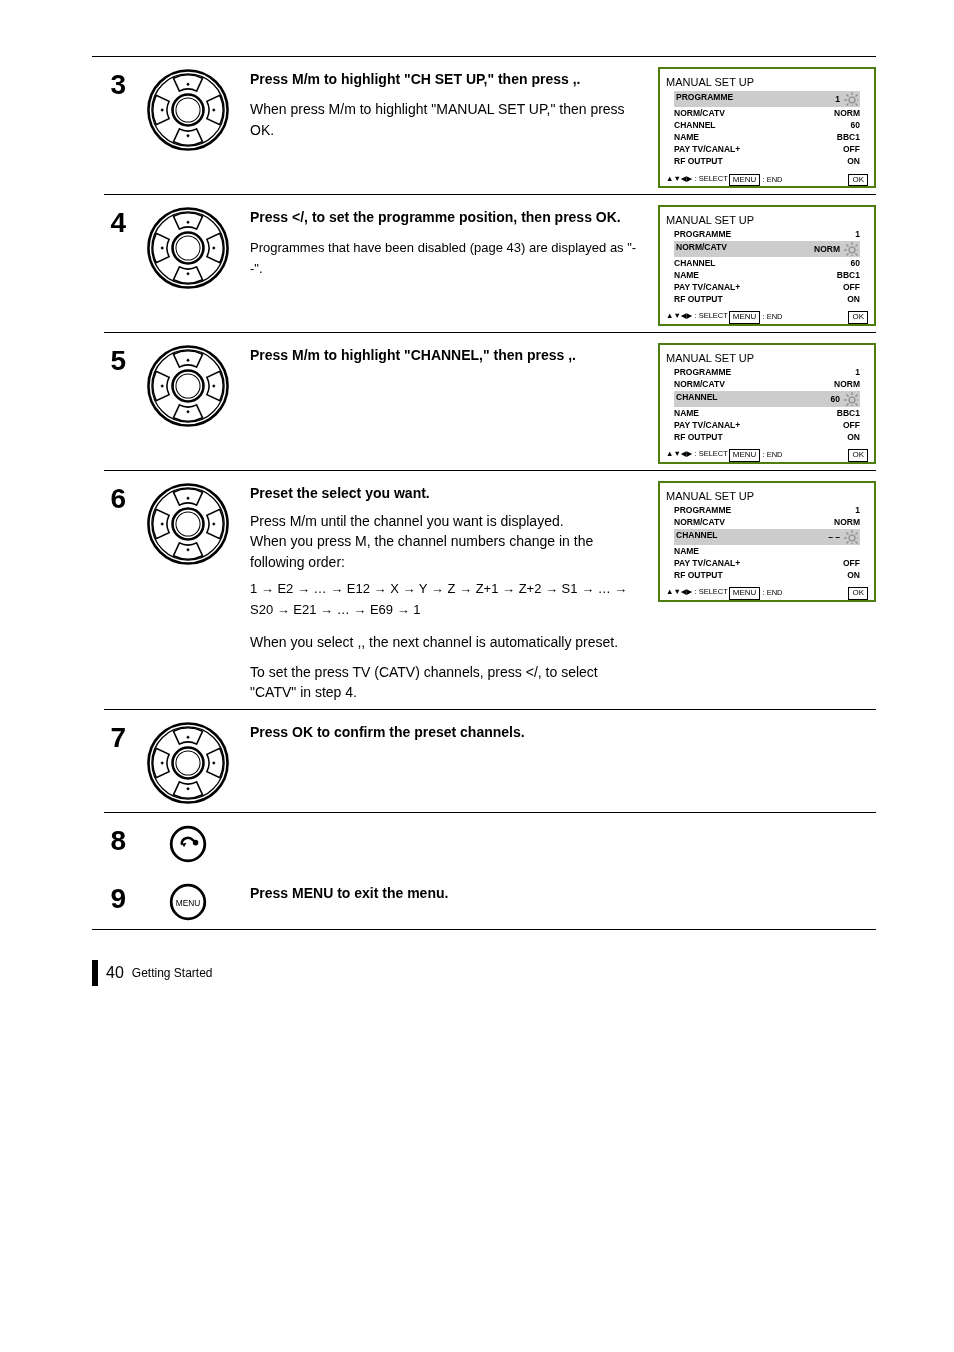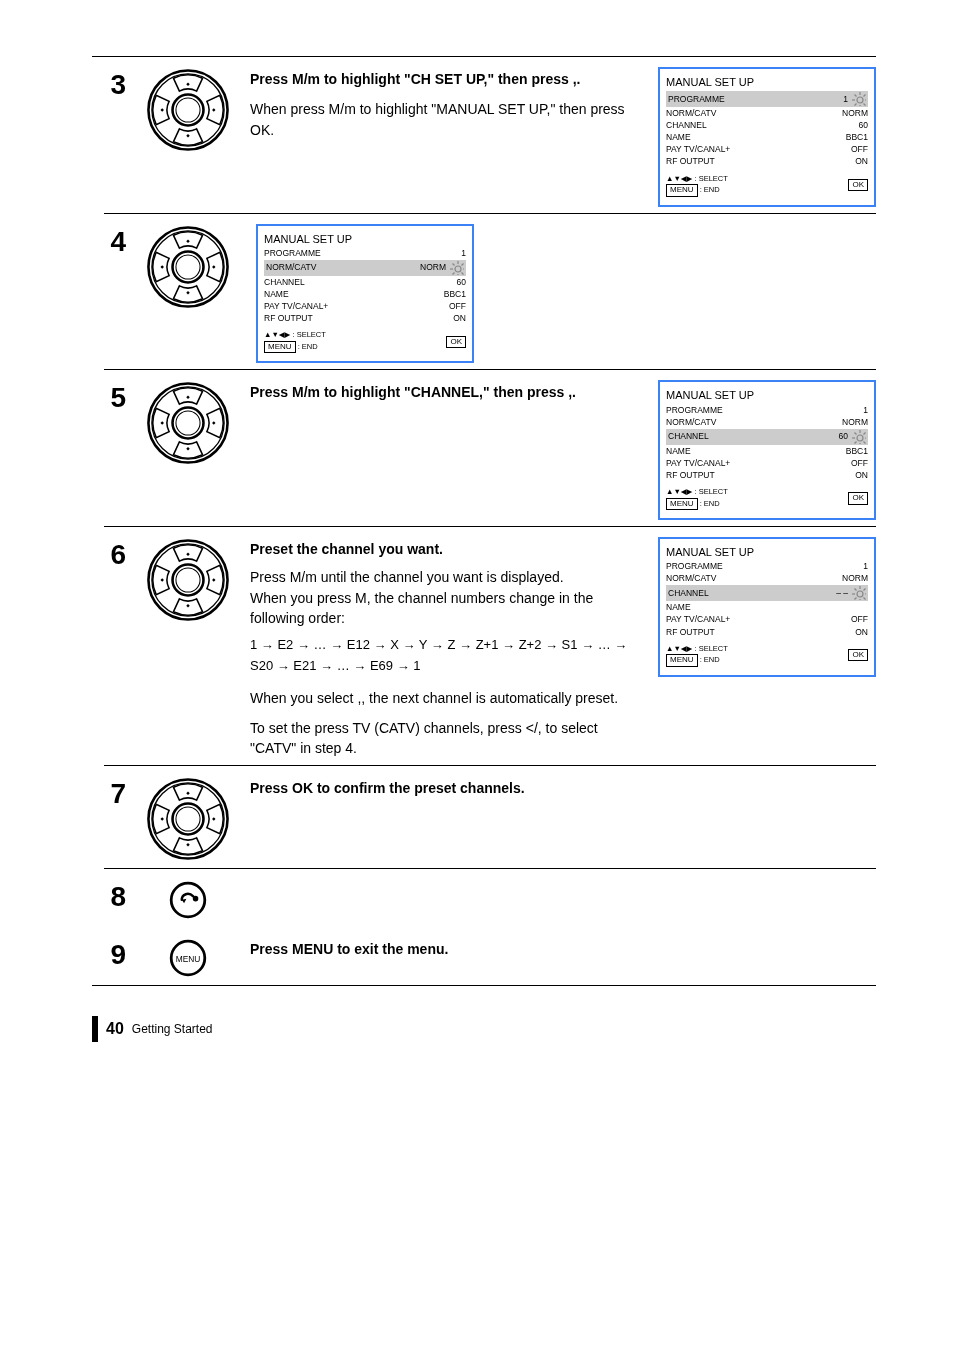--- a/index.html
+++ b/index.html
@@ -52,41 +52,41 @@
   .textcell .small { font-size: 13px; }
   .boxcell {
     width: 224px;
     flex: 0 0 224px;
     display: flex;
     align-items: flex-start;
     justify-content: flex-end;
     padding-top: 2px;
   }
   .scrbox {
-    border: 2px solid #3b82f6;
+    border: 2px solid #4d7c0f;
     width: 218px;
-    padding: 6px 6px 8px 6px;
+    padding: 6px 6px 0 6px;
     font-size: 8.5px;
     line-height: 1.3;
     background: #fff;
   }
   .scr-title {
     font-size: 11px;
     margin-bottom: 2px;
   }
-  .scr-line { margin: 1px 0; display:flex; align-items:center; justify-content:space-between; }
+  .scr-line { margin: 1px 8px; display:flex; justify-content:space-between;font-weight:bold; }
   .scr-line.hl { background: #ccc; padding:1px 2px; }
   .scr-footer {
     display: flex;
     justify-content: space-between;
     align-items: center;
     margin-top: 6px;
     font-size: 8px;
   }
-  .scr-legend { display:flex; flex-direction:column; gap:1px; font-size:7.5px;}
+  .scr-legend { display:flex; flex-direction:row; gap:1px; font-size:7.5px;}
   .btnbox {
     border: 1px solid #000;
     font-size: 8px;
     padding: 0 3px;
     display:inline-block;
   }
   .glyph {
     font-family: "Arial Unicode MS", sans-serif;
   }
   .pagenumrow {
@@ -95,21 +95,21 @@
     gap: 8px;
     margin-top: 30px;
     font-size: 14px;
   }
   .pagenumrow .bar {
     display:inline-block;
     width: 6px;
     height: 26px;
     background:#000;
   }
-  .pagenum { font-weight:bold; font-size:16px; }
+  .pagenum { font-weight:normal; font-size:16px; }
   .cont { font-size:12px;text-align:center; }
   svg.navpad { width:86px; height:86px; }
   svg.backicon { width:42px; height:42px; }
   svg.menuicon { width:42px; height:42px; }
 </style>
 </head>
 <body>
 
 <svg width="0" height="0" style="position:absolute">
   <defs>
@@ -211,20 +211,25 @@
 
   <hr class="divider short">
 
   <div class="row">
     <div class="stepnum">4</div>
     <div class="iconcell">
       <svg class="navpad" viewBox="0 0 100 100">
           <use href="#navpad-g"></use>
         </svg>
     </div>
+    <div class="textcell">
+      <b><span>Press </span><span class="glyph">&lt;/,</span><span> to set the programme position, then press OK.</span></b>
+      <div style="height:10px"></div>
+      <span class="small">Programmes that have been disabled (page 43) are displayed as "- -".</span>
+    </div>
     <div class="boxcell">
       <div class="scrbox">
         <div class="scr-title">MANUAL SET UP</div>
         <div class="scr-line">
             <span>PROGRAMME</span>
             <span>1</span>
           </div>
         <div class="scr-line hl">
             <span>NORM/CATV</span>
             <span style="display:flex;align-items:center;gap:4px;">
@@ -319,21 +324,21 @@
   <hr class="divider short">
 
   <div class="row">
     <div class="stepnum">6</div>
     <div class="iconcell">
       <svg class="navpad" viewBox="0 0 100 100">
           <use href="#navpad-g"></use>
         </svg>
     </div>
     <div class="textcell">
-      <b>Preset the channel you want.</b>
+      <b>Preset the select you want.</b>
       <div style="height:8px"></div>
       <span>Press </span><span class="glyph">M/m</span><span> until the channel you want is displayed.</span><br>
       <span>When you press </span><span class="glyph">M</span><span>, the channel numbers change in the following order:</span>
       <div style="height:6px"></div>
       <span class="small">1 → E2 → … → E12 → X → Y → Z → Z+1 → Z+2 → S1 → … → S20 → E21 → … → E69 → 1</span>
       <div style="height:12px"></div>
       <span>When you select </span><span class="glyph">,</span><span>, the next channel is automatically preset.</span>
       <div style="height:10px"></div>
       <span>To set the press TV (CATV) channels, press </span><span class="glyph">&lt;/,</span><span> to select "CATV" in step 4.</span>
     </div>

